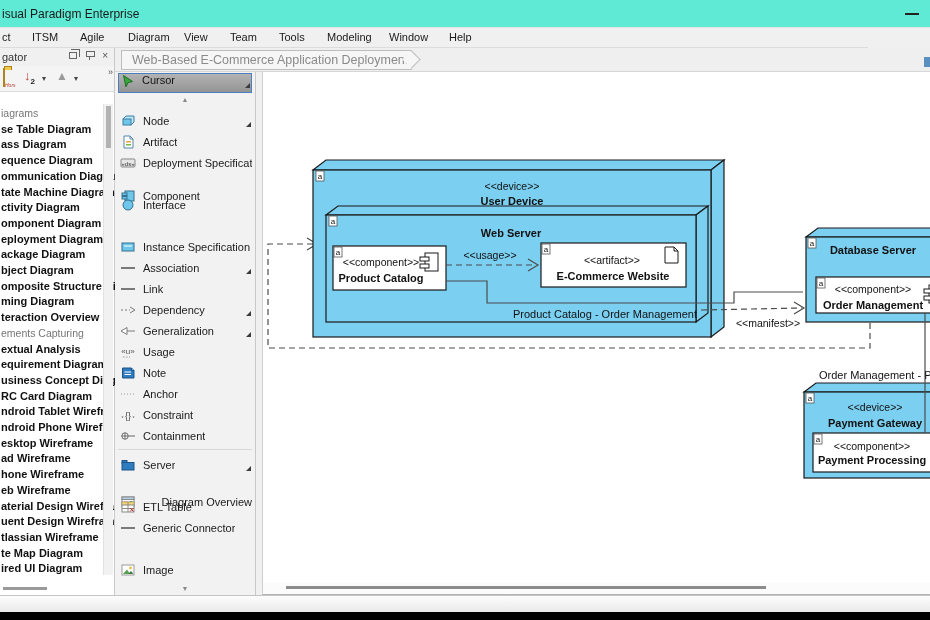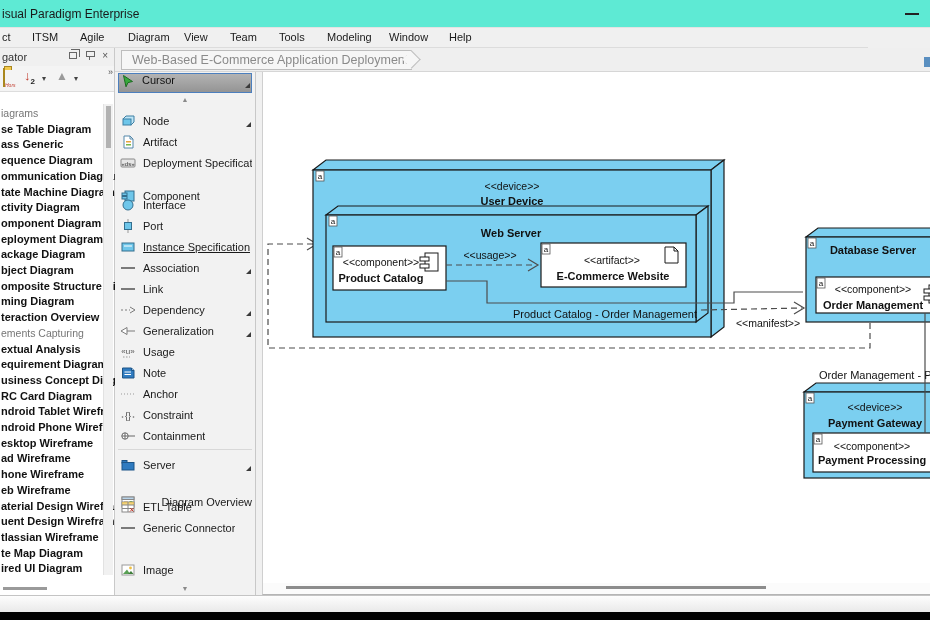--- a/index.html
+++ b/index.html
@@ -115,21 +115,21 @@
     </span>
     <span class="tb-ico tb-sort" style="left:24px">↓<sub>2</sub></span>
     <span class="tb-ico tb-dd" style="left:42px; top:8px">▾</span>
     <span class="tb-ico tb-collapse" style="left:56px">▲</span>
     <span class="tb-ico tb-dd" style="left:74px; top:8px">▾</span>
     <span class="sb-overflow">»</span>
   </div>
   <div class="sb-list" id="nav-list">
       <div class="nav-item muted">iagrams</div>
       <div class="nav-item">se Table Diagram</div>
-      <div class="nav-item">ass Generic</div>
+      <div class="nav-item">ass Diagram</div>
       <div class="nav-item">equence Diagram</div>
       <div class="nav-item">ommunication Diagram</div>
       <div class="nav-item">tate Machine Diagram</div>
       <div class="nav-item">ctivity Diagram</div>
       <div class="nav-item">omponent Diagram</div>
       <div class="nav-item">eployment Diagram</div>
       <div class="nav-item">ackage Diagram</div>
       <div class="nav-item">bject Diagram</div>
       <div class="nav-item">omposite Structure Di</div>
       <div class="nav-item">ming Diagram</div>
@@ -218,30 +218,21 @@
       <span class="pal-label">Component</span>
     </div>
     <div class="pal-item" style="top: 122px; text-align: right;">
       <span class="pal-icon">
         <svg width="16" height="16">
           <circle cx="8" cy="8" r="5" fill="#6ec6ea" stroke="#336e8e"></circle>
         </svg>
       </span>
       <span class="pal-label">Interface</span>
     </div>
-    <div class="pal-item" style="top: 143px;">
-      <span class="pal-icon">
-        <svg width="16" height="16">
-          <line x1="8" y1="1" x2="8" y2="15" stroke="#999"></line>
-          <rect x="4.5" y="4.5" width="7" height="7" fill="#6ec6ea" stroke="#336e8e"></rect>
-        </svg>
-      </span>
-      <span class="pal-label">Port</span>
-    </div>
-    <div class="pal-item" style="top: 164px; text-decoration: underline;">
+    <div class="pal-item" style="top: 164px;">
       <span class="pal-icon">
         <svg width="16" height="16">
           <rect x="2" y="4" width="12" height="8" fill="#6ec6ea" stroke="#336e8e"></rect>
           <line x1="4" y1="7" x2="12" y2="7" stroke="#fff"></line>
         </svg>
       </span>
       <span class="pal-label">Instance Specification</span>
     </div>
     <div class="pal-item" style="top: 185px;">
       <span class="pal-icon">

